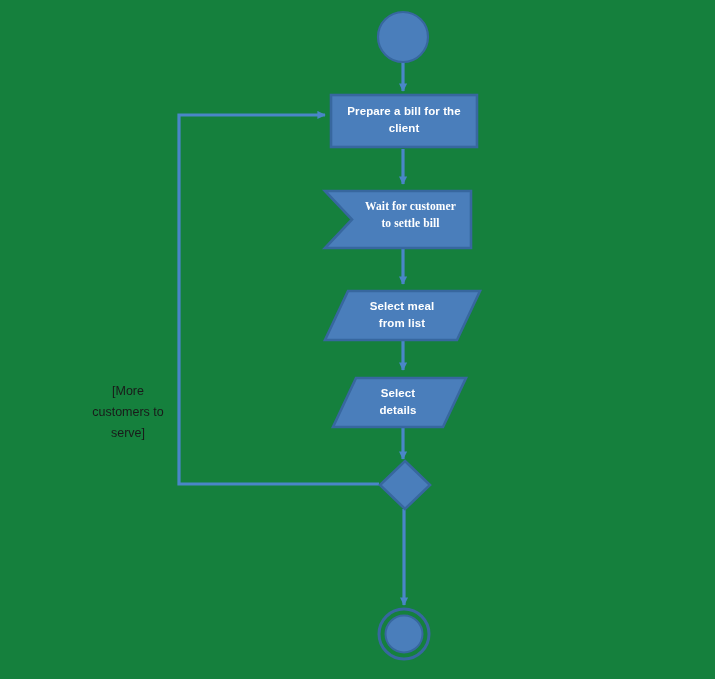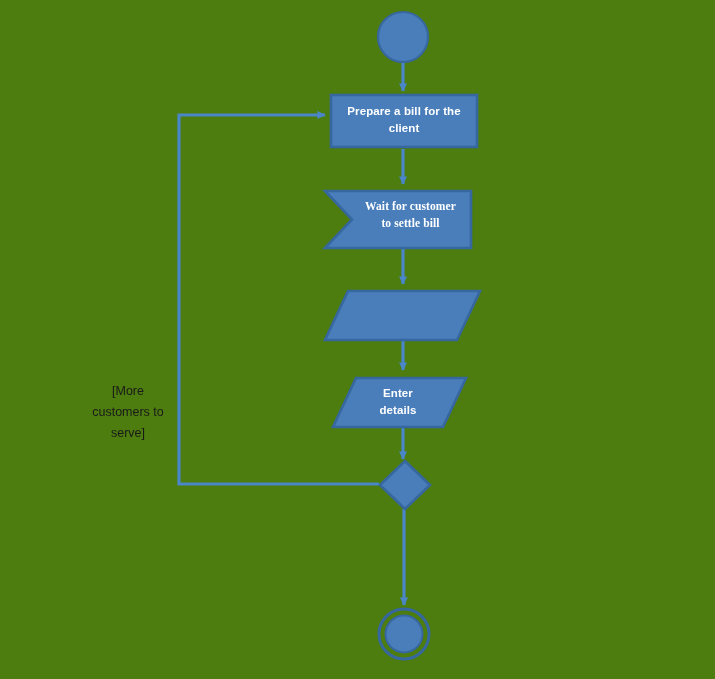--- a/index.html
+++ b/index.html
@@ -11,21 +11,21 @@
     width: 715px;
     height: 679px;
     background: #6b5b47;
     font-family: "Liberation Sans", sans-serif;
     overflow: hidden;
   }
   #canvas-root {
     position: relative;
     width: 715px;
     height: 679px;
-    background: #4d7c0f;
+    background: #15803d;
   }
   #diagram-svg {
     position: absolute;
     left: 0;
     top: 0;
     width: 715px;
     height: 679px;
   }
   .node-label {
     position: absolute;
@@ -93,21 +93,23 @@
     <circle cx="404" cy="634" r="18.5" fill="#4a7ebb" stroke="#37679f" stroke-width="2"></circle>
 
   </svg>
 
   <div class="node-label" style="left:331px; top:103px; width:146px;">Prepare a bill for the
 client</div>
 
   <div class="node-label" style="left:350px; top:198px; width:121px;font-family:Liberation Serif, serif;">Wait for customer
 to settle bill</div>
 
+  <div class="node-label" style="left:340px; top:298px; width:124px;">Select meal
+from list</div>
 
-  <div class="node-label" style="left:343px; top:385px; width:110px;">Enter
+  <div class="node-label" style="left:343px; top:385px; width:110px;">Select
 details</div>
 
   <div class="guard-label" style="left:63px; top:381px; width:130px;text-align:center;">[More
 customers to
 serve]</div>
 
 </div>
 
 </body></html>

